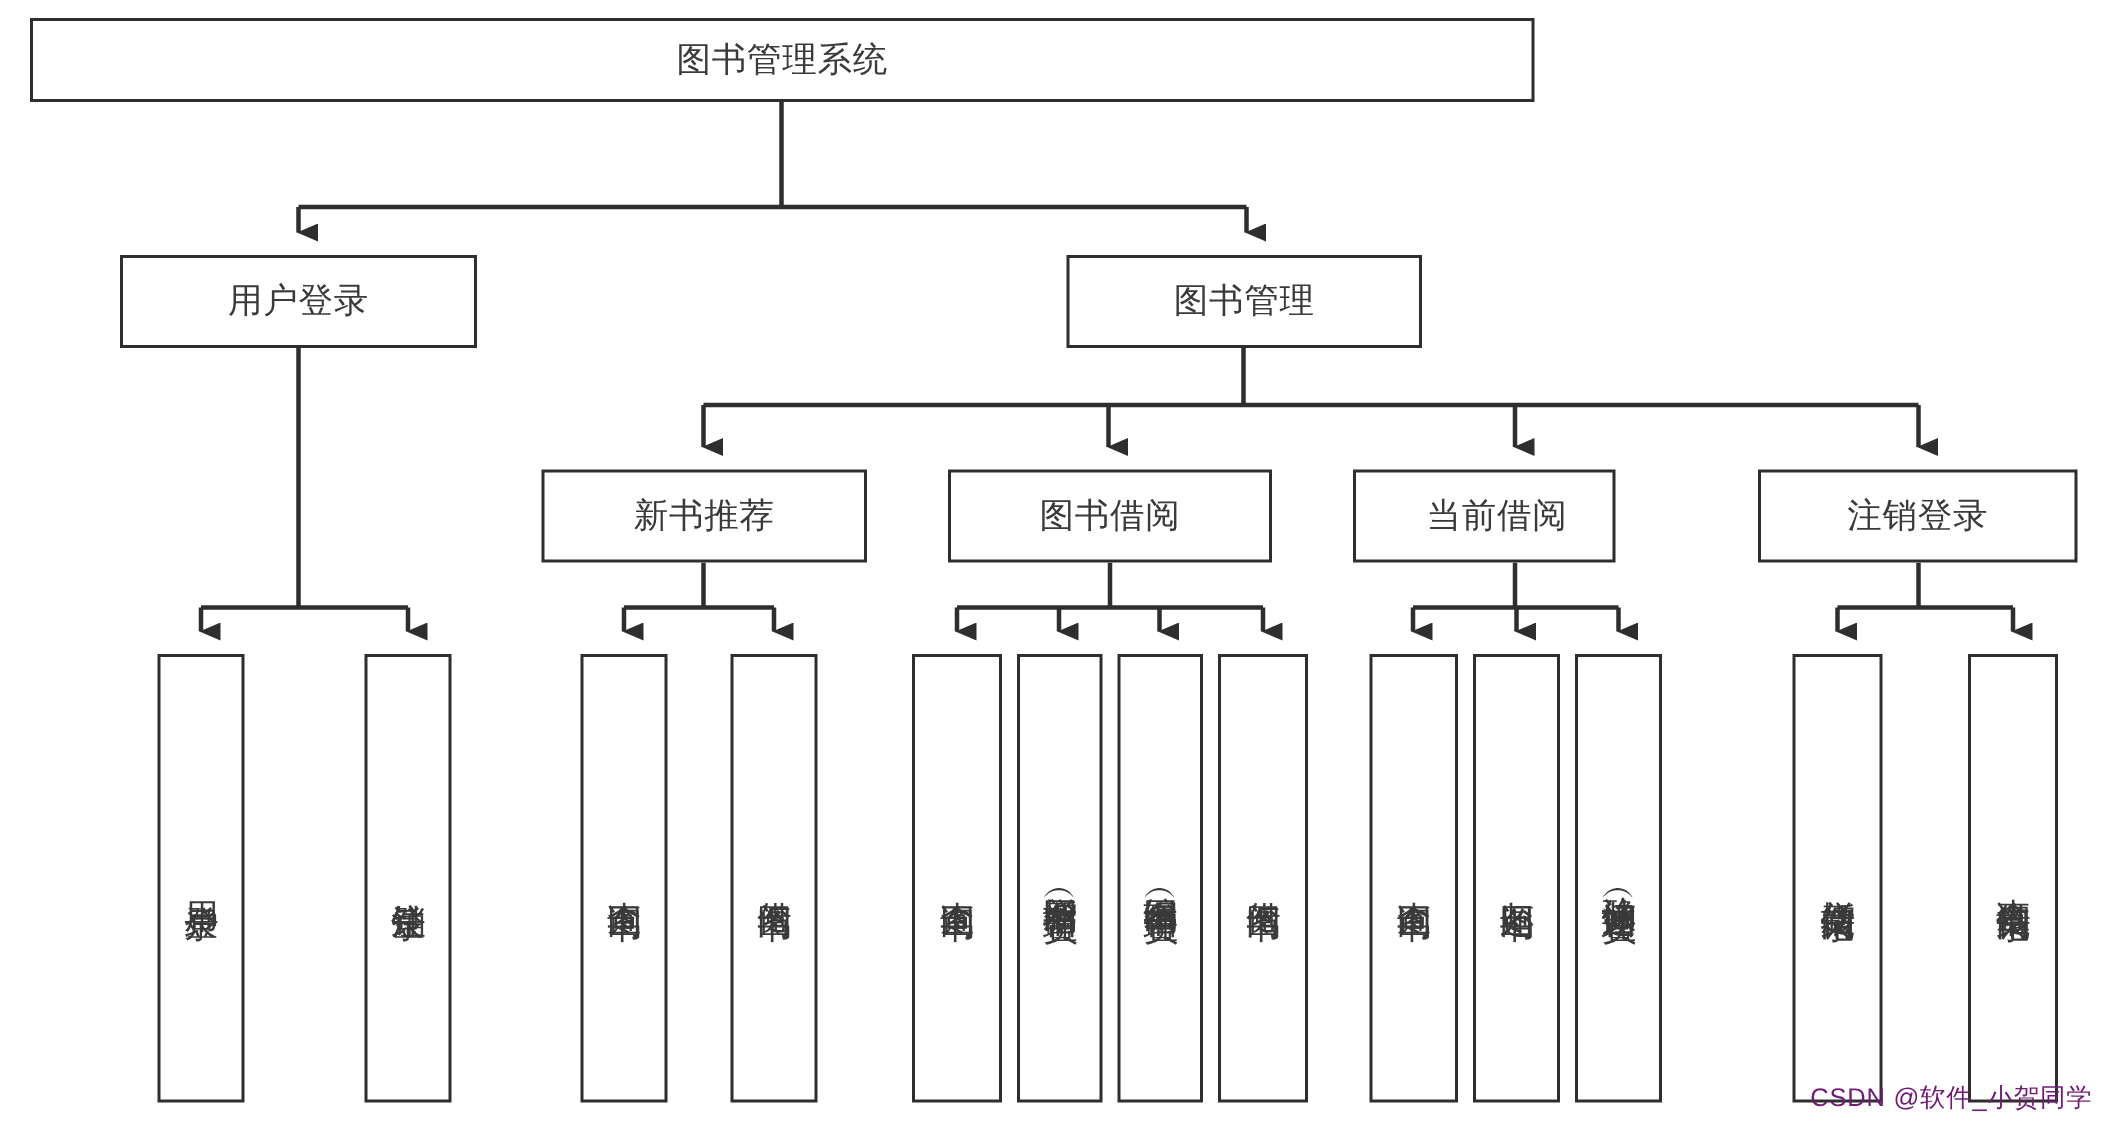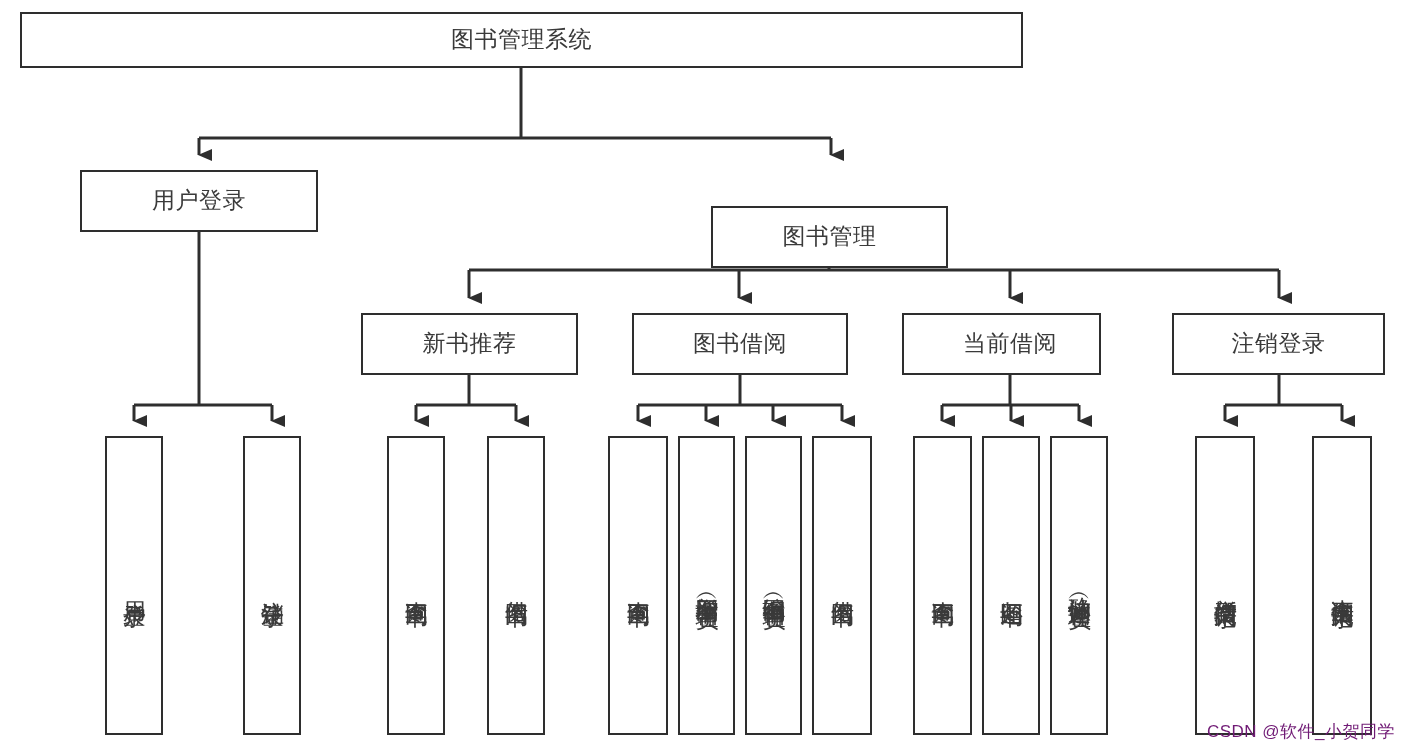--- a/index.html
+++ b/index.html
@@ -131,31 +131,31 @@
     </g>
   </svg>
 
   <div class="node root" style="left:20px; top:12px; width:1003px; height:56px;">
     <span class="lbl">图书管理系统</span>
   </div>
 
   <div class="node h" style="left:80px; top:170px; width:238px; height:62px;">
     <span class="lbl">用户登录</span>
   </div>
-  <div class="node h" style="left:711px; top:170px; width:237px; height:62px;margin-top:36px;">
+  <div class="node h" style="left:711px; top:170px; width:237px; height:62px;">
     <span class="lbl">图书管理</span>
   </div>
 
   <div class="node h" style="left:632px; top:313px; width:216px; height:62px;">
     <span class="lbl">图书借阅</span>
   </div>
   <div class="node h" style="left:361px; top:313px; width:217px; height:62px;">
     <span class="lbl">新书推荐</span>
   </div>
-  <div class="node h" style="left:902px; top:313px; width:199px; height:62px;padding-left:17px;">
+  <div class="node h" style="left:902px; top:313px; width:175px; height:62px;padding-left:17px;">
     <span class="lbl">当前借阅</span>
   </div>
   <div class="node h" style="left:1172px; top:313px; width:213px; height:62px;">
     <span class="lbl">注销登录</span>
   </div>
 
   <div class="node v" style="left:105px; top:436px; width:58px; height:299px;">
     <span class="lbl">用户登录</span>
   </div>
   <div class="node v" style="left:243px; top:436px; width:58px; height:299px;">

